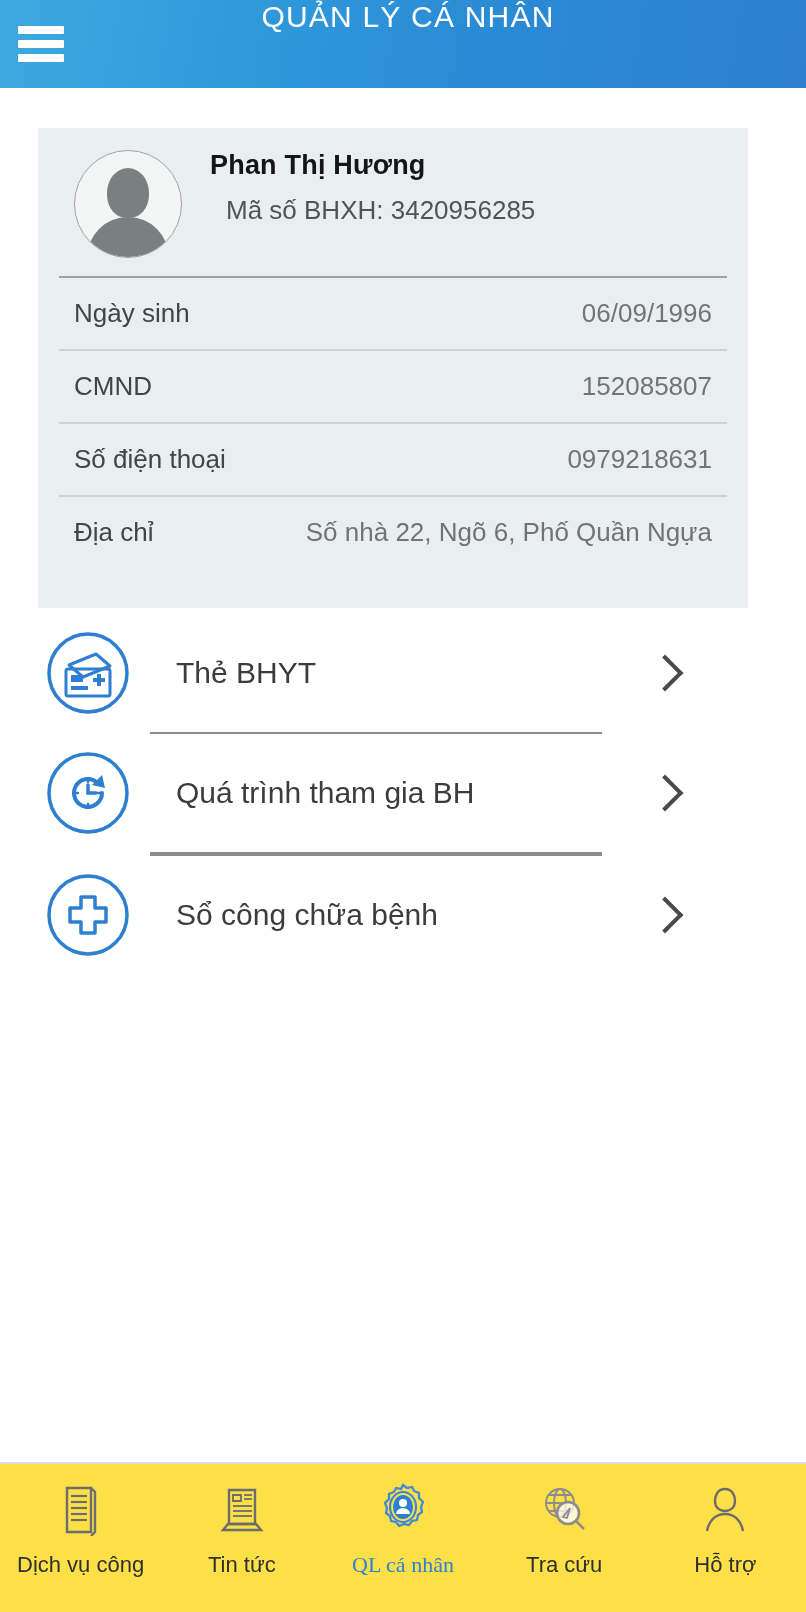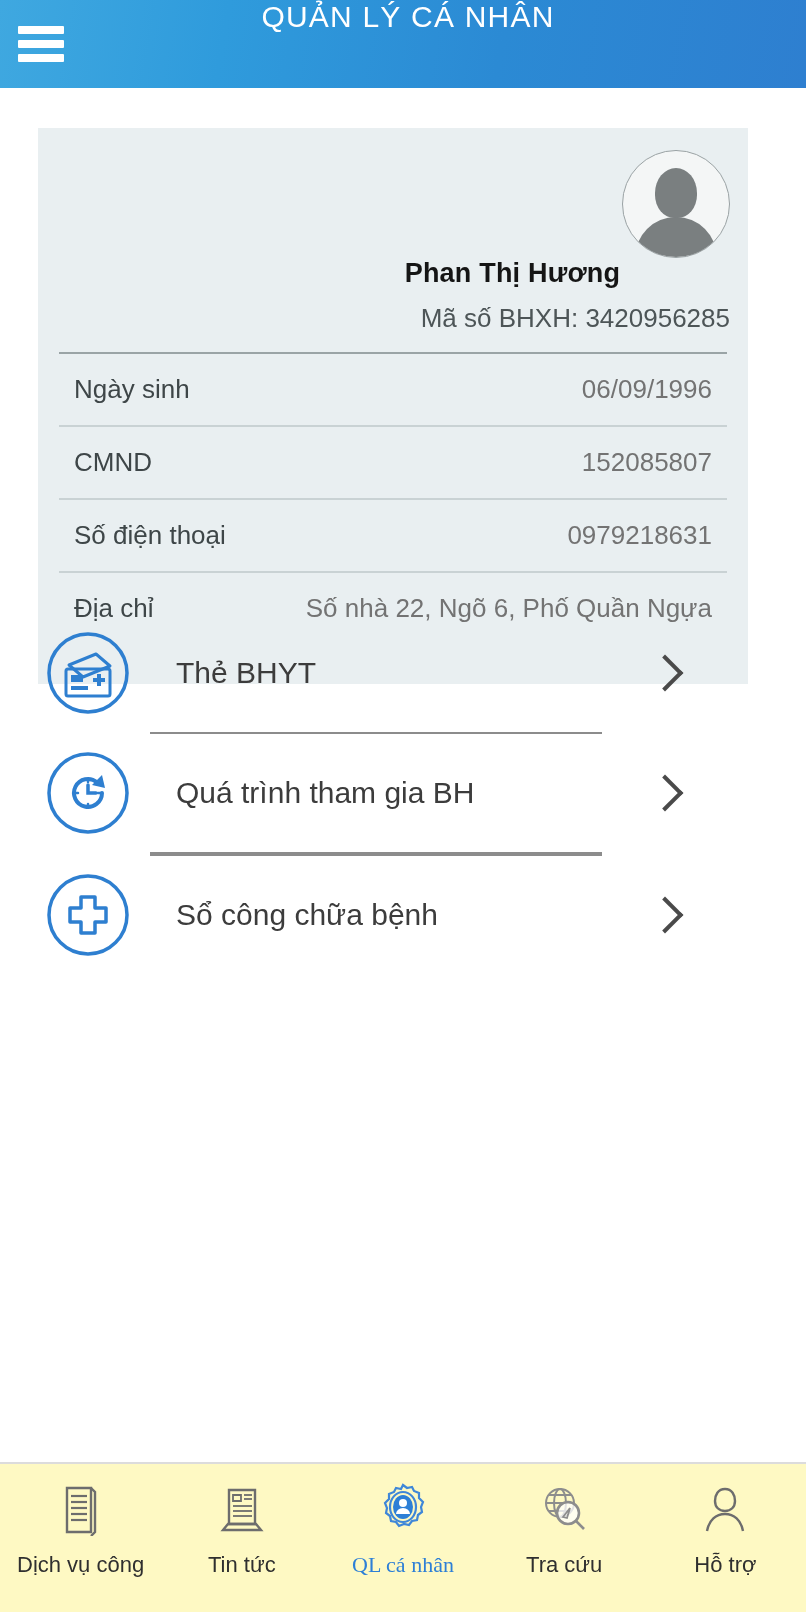--- a/index.html
+++ b/index.html
@@ -29,21 +29,21 @@
     font-size:30px; letter-spacing:1.2px; font-weight:400;
     padding-left:10px;
   }
 
   
   .card {
     position:absolute; left:38px; top:128px; width:710px;
     background:#e9eff1;
     padding:0 18px;
   }
-  .card-top { display:flex; align-items:flex-end; padding:22px 0 18px 0;flex-direction:column; }
+  .card-top { display:flex; align-items:flex-start; padding:22px 0 18px 0; }
   .avatar {
     width:108px; height:108px; border-radius:50%;
     background:#f4f6f6; border:1.5px solid #9aa2a4;
     overflow:hidden; position:relative; flex:0 0 auto;
     margin-left:18px;
   }
   .avatar .head {
     position:absolute; left:50%; top:17px; transform:translateX(-50%);
     width:42px; height:50px; background:#7a7f80;
     border-radius:50% 50% 46% 46%;
@@ -77,21 +77,21 @@
   .mi-icon { width:112px; display:flex; justify-content:center; align-items:center; margin-left:32px; }
   .mi-label { flex:1; font-size:30px; color:#3c3c3c; margin-left:32px; }
   .mi-chev { width:70px; display:flex; justify-content:center; align-items:center; }
   .menu-sep { height:2px; background:#8c8c8c; margin-left:150px; margin-right:98px; }
 
   .chev { width:26px; height:26px; border-right:4px solid #4a4a4a; border-top:4px solid #4a4a4a; transform:rotate(45deg); }
 
   
   .bottom-nav {
     position:absolute; left:0; bottom:0; width:806px; height:150px;
-    border-top:2px solid #dcdcdc; background:#fef9c3;
+    border-top:2px solid #dcdcdc; background:#fde047;
     display:flex; align-items:flex-start; padding-top:16px;
   }
   .nav-item { flex:1; display:flex; flex-direction:column; align-items:center; gap:12px; cursor:pointer; }
   .nav-label { font-size:22px; color:#2f2f2f; }
   .nav-item.active .nav-label { color:#2d7fd6;font-family:Liberation Serif, serif; }
   .nav-ico { height:60px; display:flex; align-items:center; justify-content:center; }
 </style>
 </head>
 <body>
 

